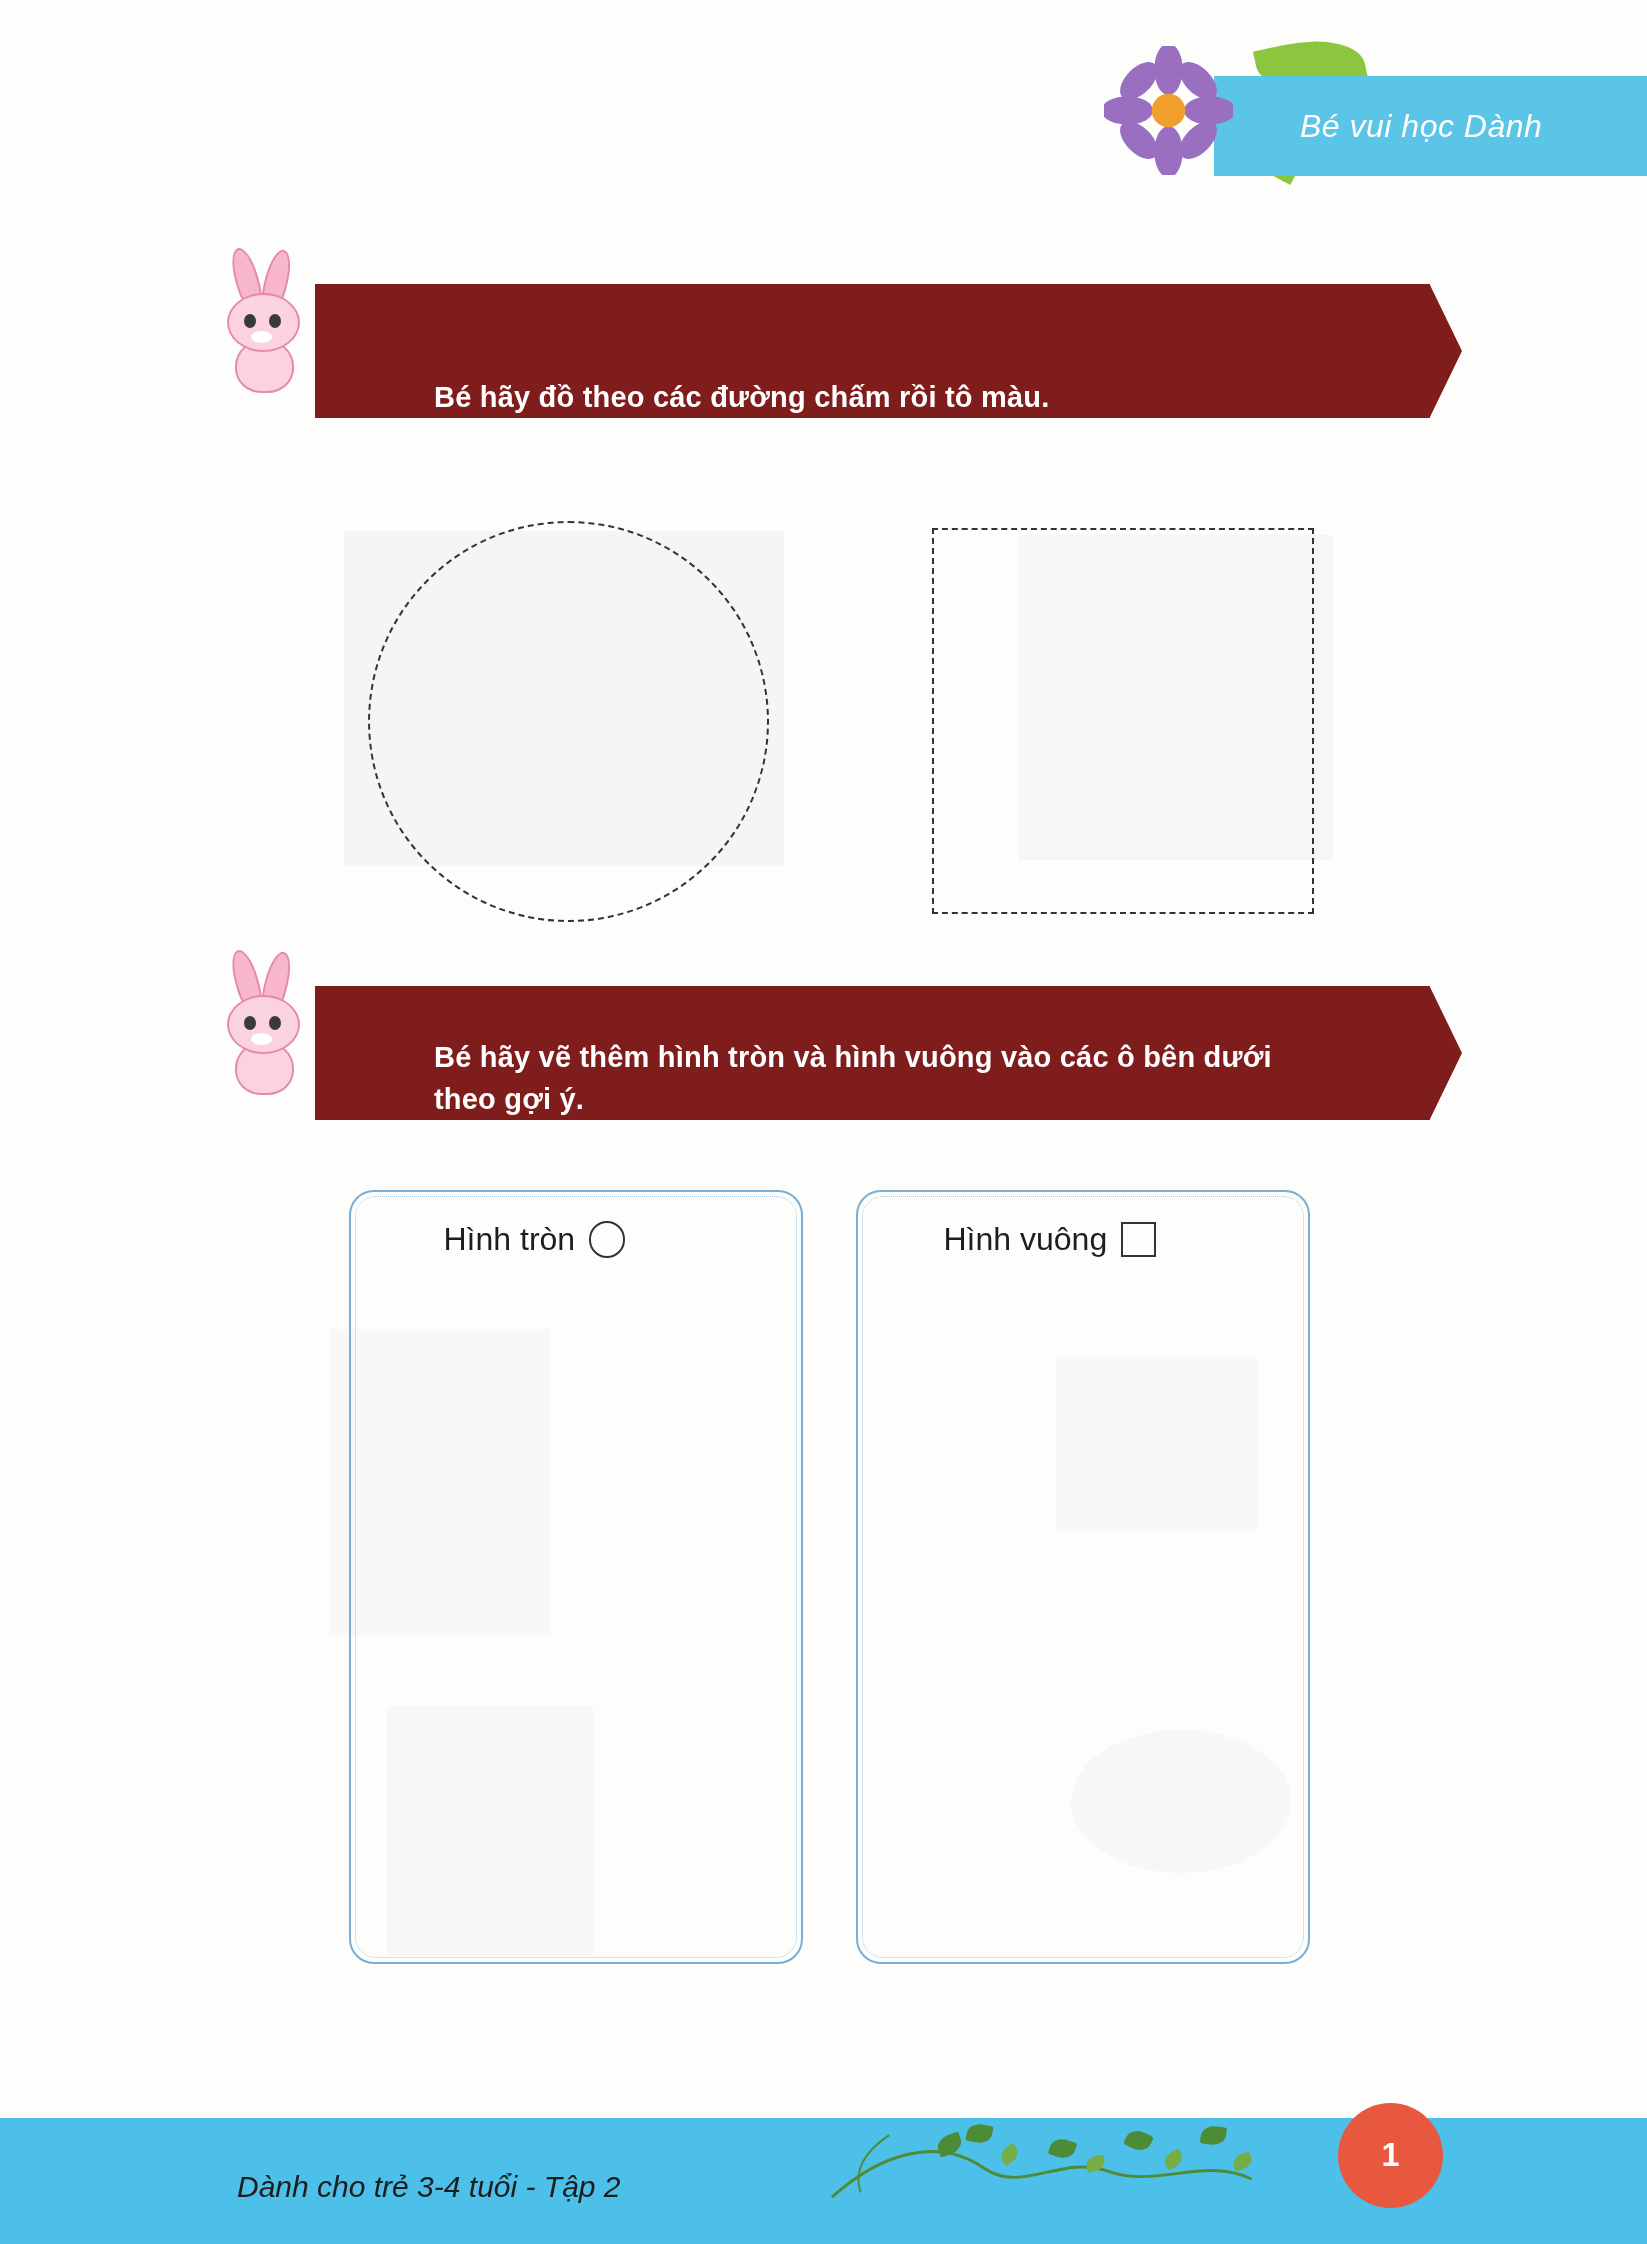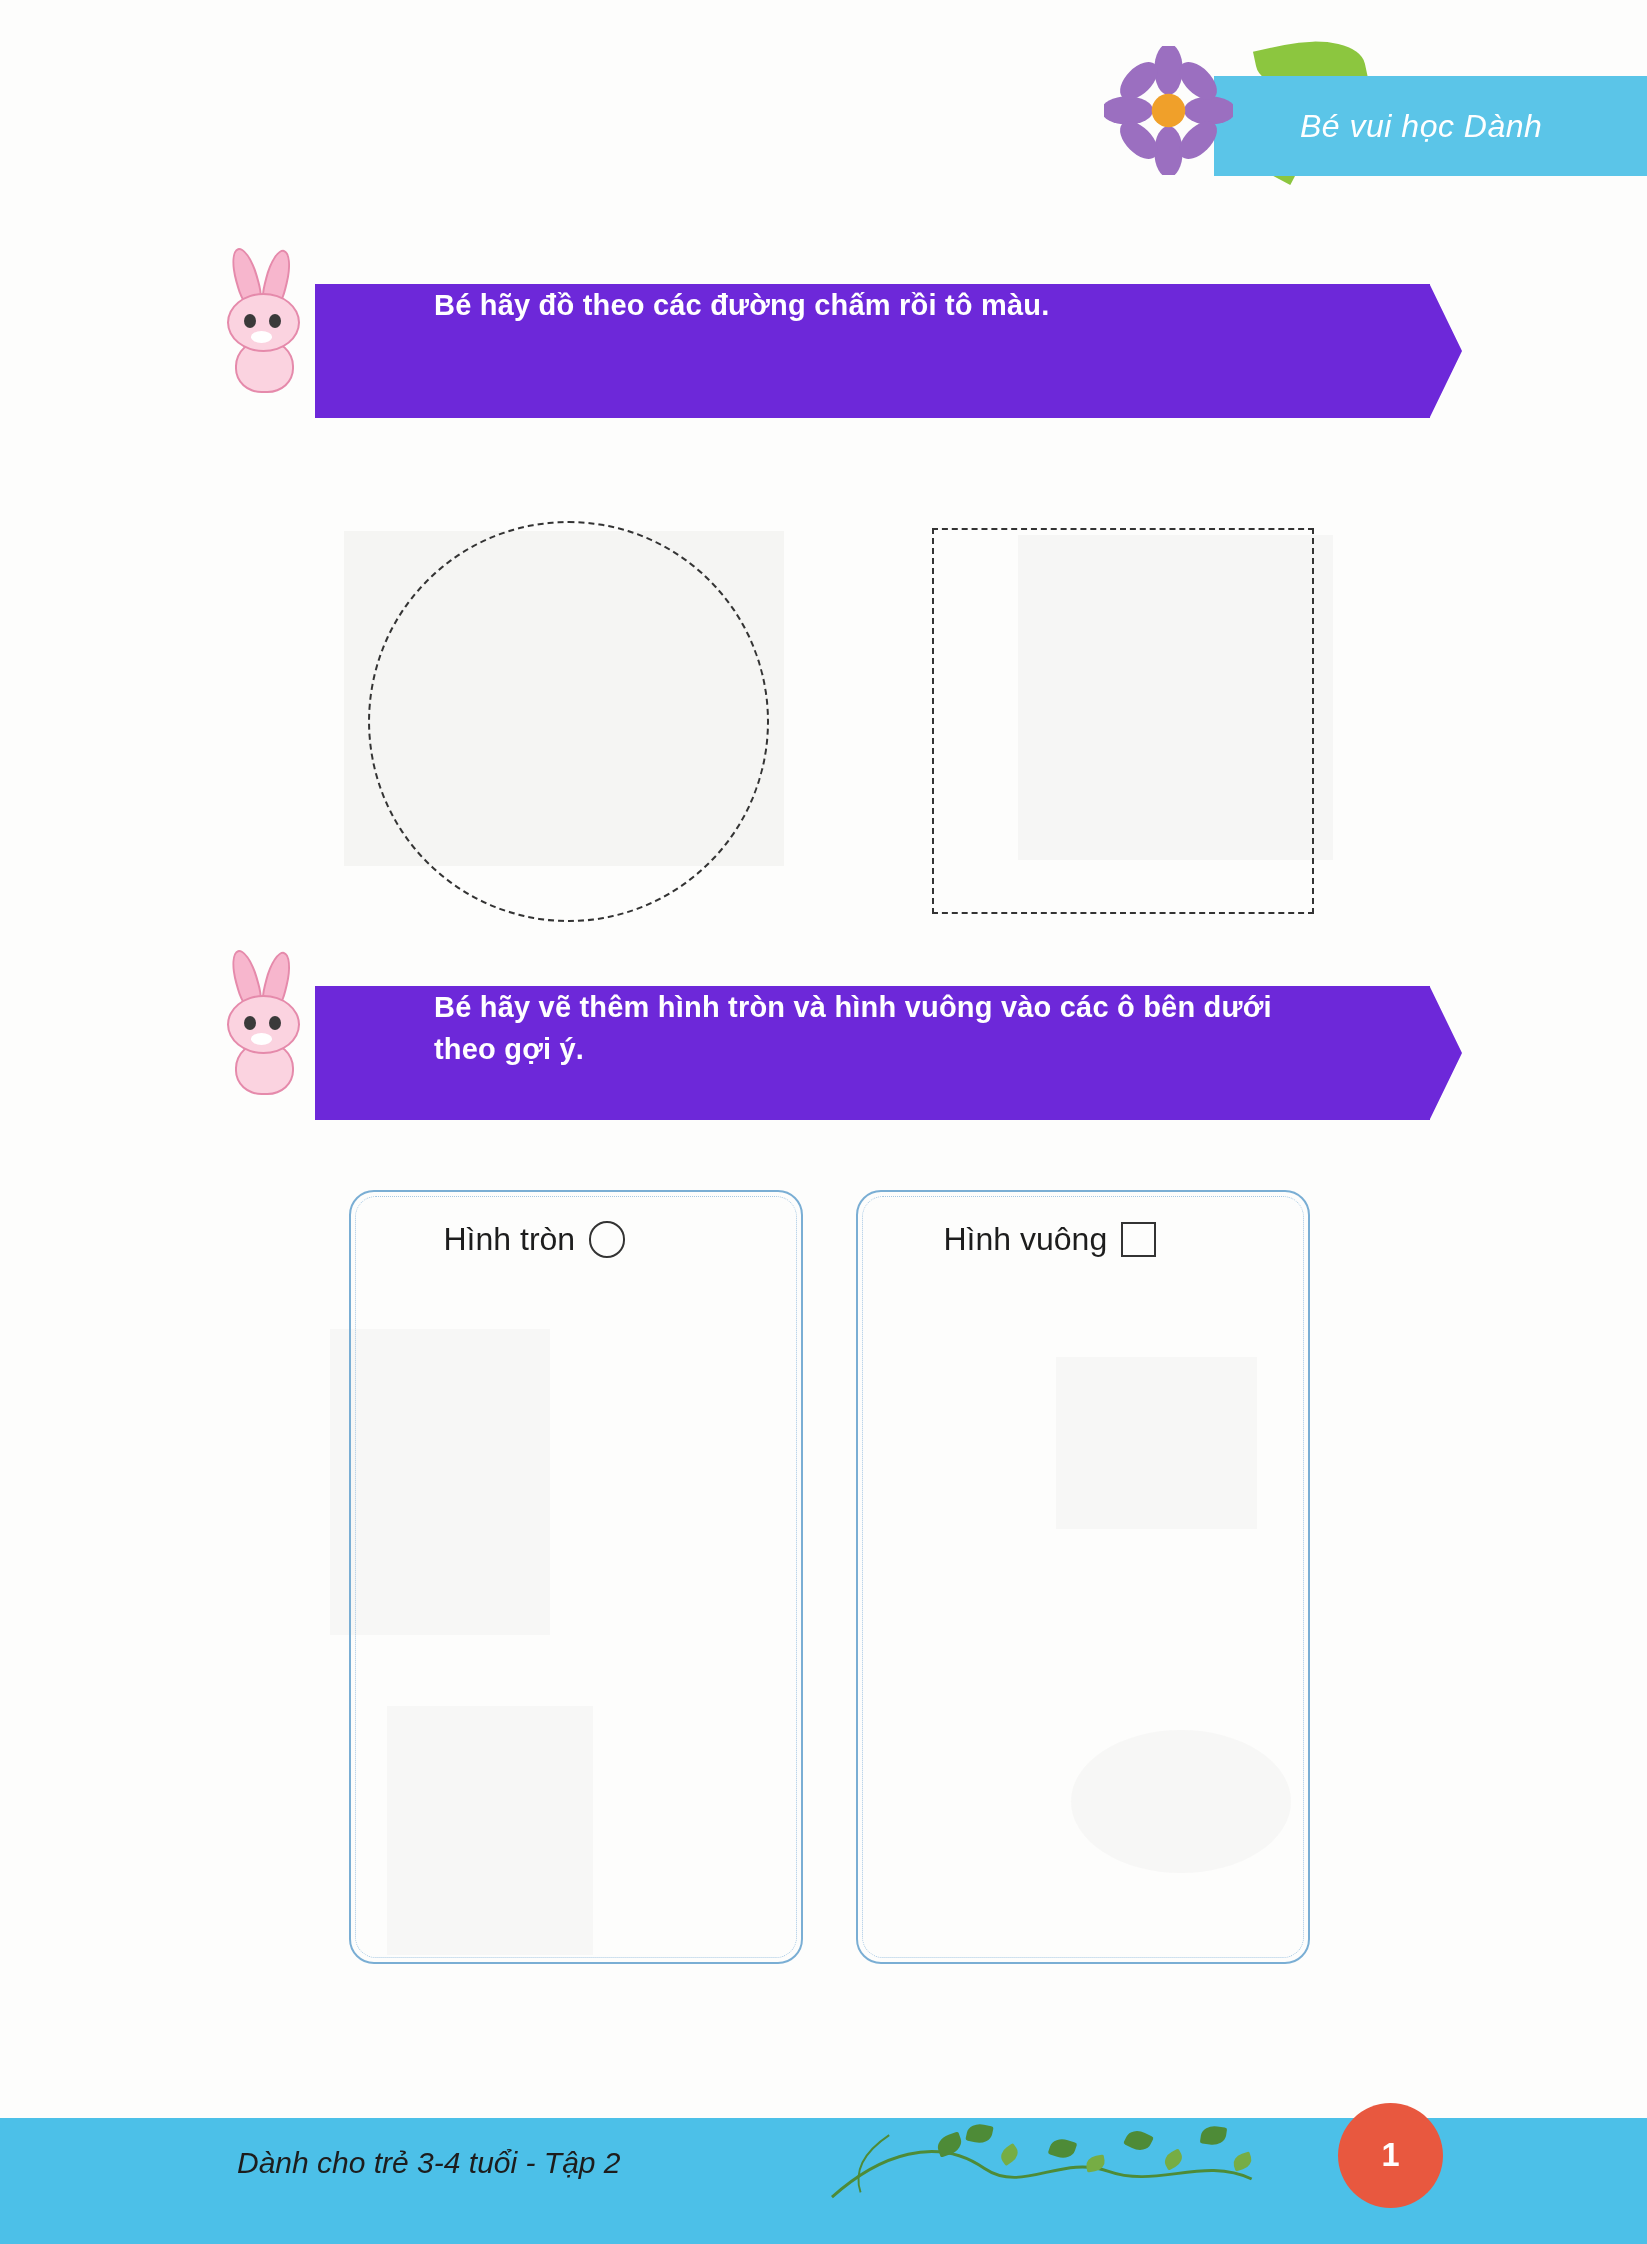--- a/index.html
+++ b/index.html
@@ -46,25 +46,25 @@
   }
   .leaf {
     position: absolute;
     background: #8cc63f;
     border-radius: 0 70% 0 70%;
   }
 
   
   .ribbon {
     position: absolute;
-    background: #6d28d9;
+    background: #7f1d1d;
     color: #ffffff;
     box-sizing: border-box;
     display: flex;
-    align-items: flex-start;
+    align-items: flex-end;
   }
   .ribbon .ribbon-text {
     padding-left: 119px;
     padding-right: 57px;
     font-size: 29px;
     font-weight: bold;
     line-height: 1.45;
     letter-spacing: 0.2px;
   }
   .ribbon .notch {
@@ -191,21 +191,21 @@
     position: absolute;
     left: 0;
     bottom: 0;
     width: 1648px;
     height: 126px;
     background: #4cc0e8;
   }
   .footer-text {
     position: absolute;
     left: 237px;
-    bottom: 64px;
+    bottom: 40px;
     font-size: 30px;
     font-style: italic;
     color: #1d1d1d;
   }
   .page-seal {
     position: absolute;
     left: 1338px;
     bottom: 36px;
     width: 105px;
     height: 105px;

